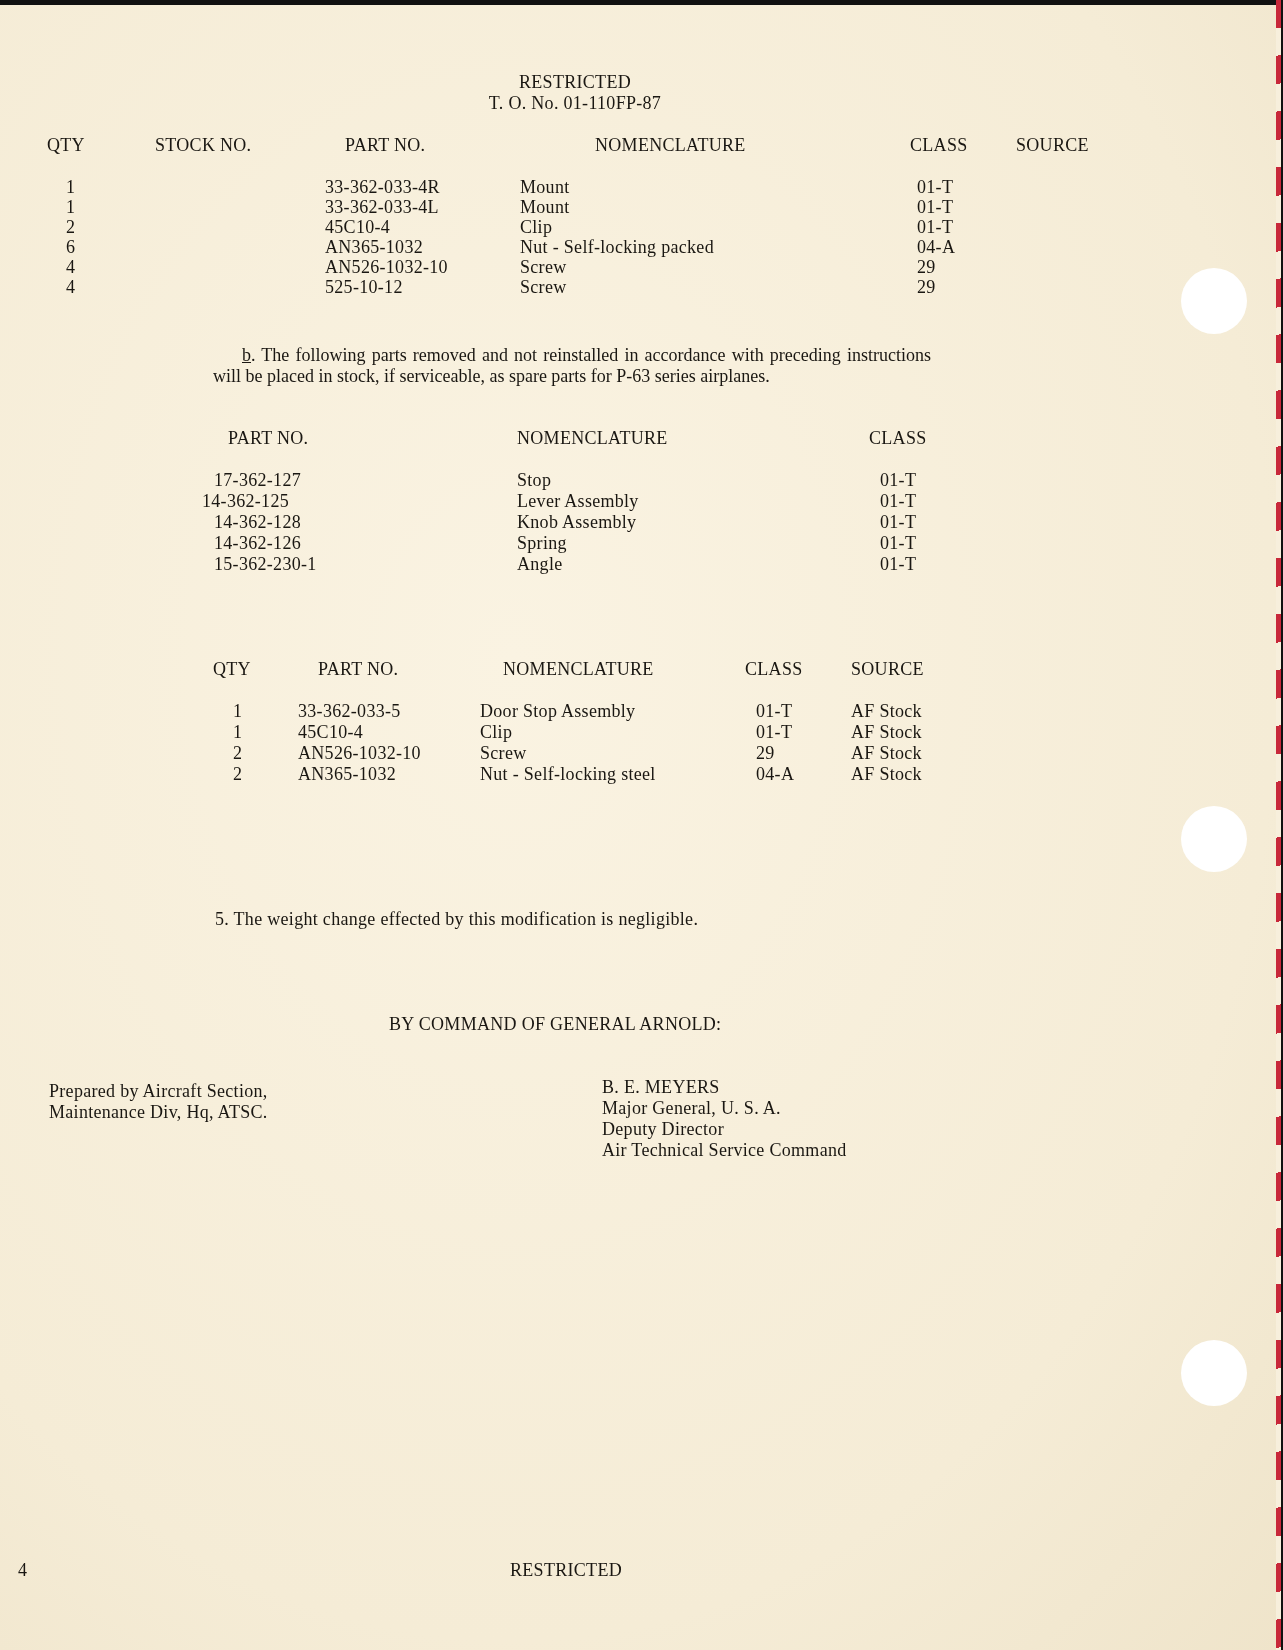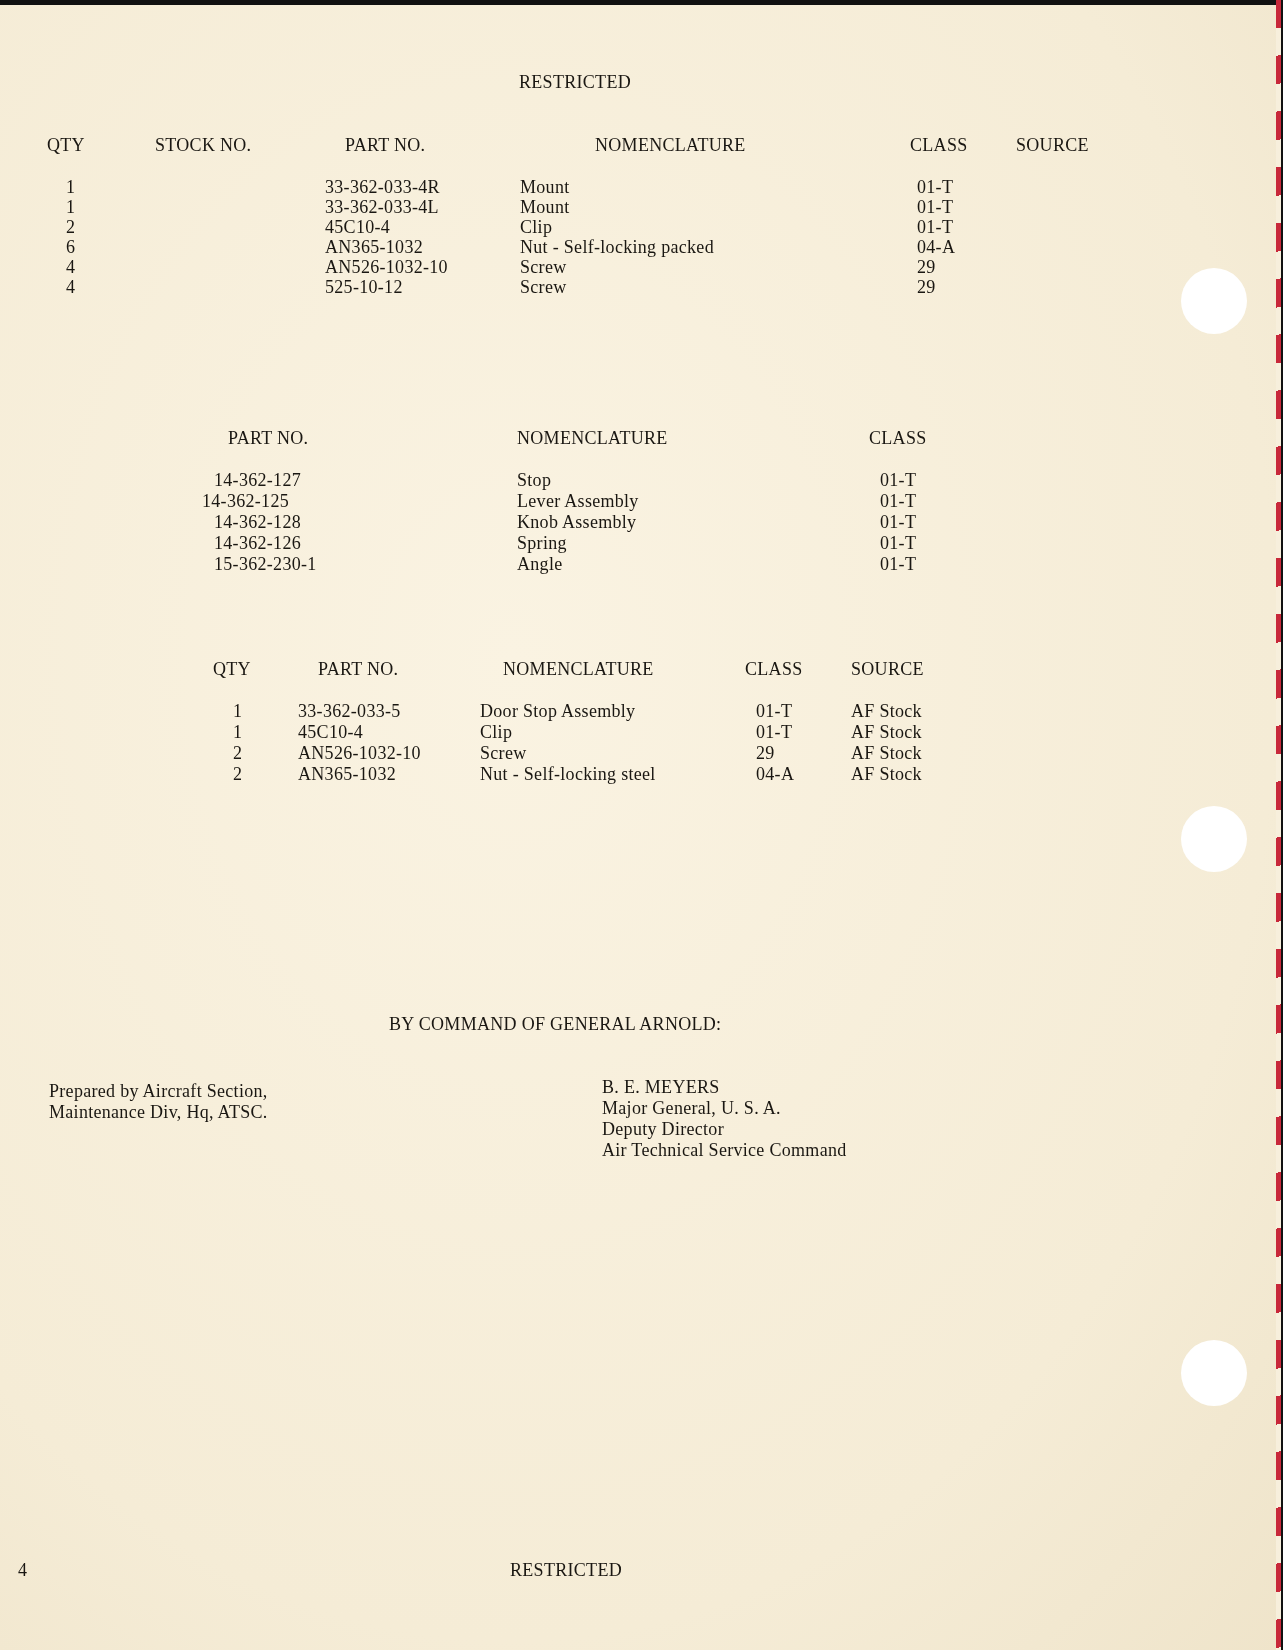--- a/index.html
+++ b/index.html
@@ -28,20 +28,21 @@
 
 <div class="page">
   <div class="edge-top"></div>
   <div class="edge-right"></div>
   <div class="edge-right-black"></div>
   <div class="hole" style="left:1181px; top:268px;"></div>
   <div class="hole" style="left:1181px; top:806px;"></div>
   <div class="hole" style="left:1181px; top:1340px;"></div>
 
   <div class="abs center" style="left:0; width:1150px; top:72px;">RESTRICTED</div>
+  <div class="abs center" style="left:0; width:1150px; top:93px;">T. O. No. 01-110FP-87</div>
 
   <div>
     <div class="abs" style="left:47px; top:135px;">QTY</div>
     <div class="abs" style="left:155px; top:135px;">STOCK NO.</div>
     <div class="abs" style="left:345px; top:135px;">PART NO.</div>
     <div class="abs" style="left:595px; top:135px;">NOMENCLATURE</div>
     <div class="abs" style="left:910px; top:135px;">CLASS</div>
     <div class="abs" style="left:1016px; top:135px;">SOURCE</div>
 
     <div>
@@ -75,28 +76,29 @@
       <div class="abs" style="left:917px; top:257px;">29</div>
     </div>
     <div>
       <div class="abs" style="left:66px; top:277px;">4</div>
       <div class="abs" style="left:325px; top:277px;">525-10-12</div>
       <div class="abs" style="left:520px; top:277px;">Screw</div>
       <div class="abs" style="left:917px; top:277px;">29</div>
     </div>
   </div>
 
+  <p class="para" style="left:213px; top:345px; width:718px; text-indent:29px;"><span class="u">b</span><span>. The following parts removed and not reinstalled in accordance with preceding instructions will be placed in stock, if serviceable, as spare parts for P-63 series airplanes.</span></p>
 
   <div>
     <div class="abs" style="left:228px; top:428px;">PART NO.</div>
     <div class="abs" style="left:517px; top:428px;">NOMENCLATURE</div>
     <div class="abs" style="left:869px; top:428px;">CLASS</div>
 
     <div>
-      <div class="abs" style="left:214px; top:470px;">14-362-127</div>
+      <div class="abs" style="left:214px; top:470px;">17-362-127</div>
       <div class="abs" style="left:517px; top:470px;">Stop</div>
       <div class="abs" style="left:880px; top:470px;">01-T</div>
     </div>
     <div>
       <div class="abs" style="left:202px; top:491px;">14-362-125</div>
       <div class="abs" style="left:517px; top:491px;">Lever Assembly</div>
       <div class="abs" style="left:880px; top:491px;">01-T</div>
     </div>
     <div>
       <div class="abs" style="left:214px; top:512px;">14-362-128</div>
@@ -147,20 +149,21 @@
     <div>
       <div class="abs" style="left:233px; top:764px;">2</div>
       <div class="abs" style="left:298px; top:764px;">AN365-1032</div>
       <div class="abs" style="left:480px; top:764px;">Nut - Self-locking steel</div>
       <div class="abs" style="left:756px; top:764px;">04-A</div>
       <div class="abs" style="left:851px; top:764px;">AF Stock</div>
     </div>
   </div>
 
 
+  <div class="abs" style="left:215px; top:909px;">5. The weight change effected by this modification is negligible.</div>
 
   <div class="abs" style="left:389px; top:1014px;">BY COMMAND OF GENERAL ARNOLD:</div>
 
   <div>
     <div class="abs" style="left:49px; top:1081px;">Prepared by Aircraft Section,</div>
     <div class="abs" style="left:49px; top:1102px;">Maintenance Div, Hq, ATSC.</div>
   </div>
 
   <div>
     <div class="abs" style="left:602px; top:1077px;">B. E. MEYERS</div>

